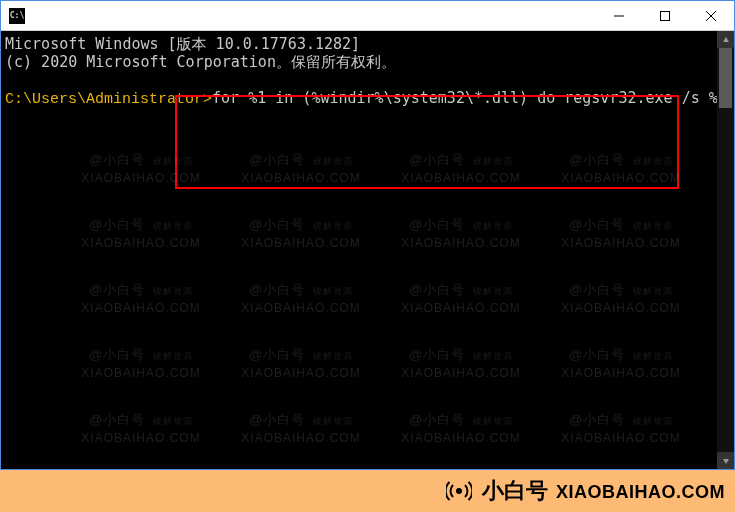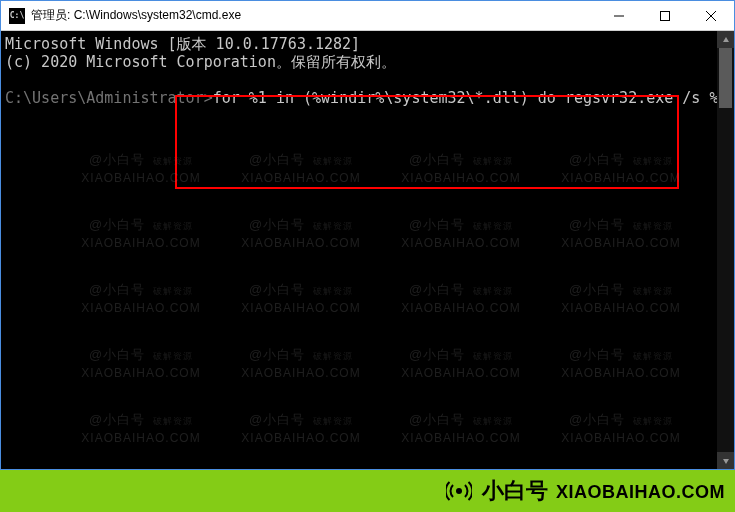--- a/index.html
+++ b/index.html
@@ -55,21 +55,21 @@
     position: relative;
     background: #000;
     overflow: hidden;
   }
   .terminal pre {
     position: absolute; left: 4px; top: 4px;
     font: 15px/18px "NSimSun","SimSun","Consolas",monospace;
     color: #c8c8c8;
     white-space: pre;
   }
-  .terminal pre .prompt-path { color:#737373; }
+  .terminal pre .prompt-path { color:#eab308;font-family:Liberation Mono, monospace; }
 
   
   .scrollbar {
     position: absolute;
     right: 0; top: 0;
     width: 17px; height: 100%;
     background: #1a1a1a;
     display: flex; flex-direction: column;
   }
   .sb-btn { height: 17px; background:#333; display:flex;align-items:center;justify-content:center;}
@@ -105,21 +105,21 @@
   }
   .wm-cell .wm-top { font-size: 13px; letter-spacing: 1px; }
   .wm-cell .wm-top .sub { font-size: 9px; opacity: .8; margin-left:8px;}
   .wm-cell .wm-bot { font-size: 12px; letter-spacing: 1px; margin-top:2px; white-space: nowrap;}
 
   
   .brand-bar {
     position: absolute;
     left: 0; bottom: 0;
     width: 735px; height: 42px;
-    background: #84cc16;
+    background: #fdba74;
     display: flex;
     align-items: center;
     justify-content: flex-end;
     padding-right: 10px;
     gap: 10px;
   }
   .brand-icon {
     width: 26px; height: 26px;
     display:flex;align-items:center;justify-content:center;
   }
@@ -130,21 +130,20 @@
 </style>
 </head>
 <body>
 
 <div class="window">
 
   <div class="titlebar">
     <div class="app-icon">
         <span>C:\</span>
       </div>
-    <div class="title-text">管理员: C:\Windows\system32\cmd.exe</div>
     <div class="win-controls">
       <div class="win-btn">
         <svg viewBox="0 0 10 10">
             <line x1="0" y1="5" x2="10" y2="5"></line>
           </svg>
       </div>
       <div class="win-btn">
         <svg viewBox="0 0 10 10">
             <rect x="0.5" y="0.5" width="9" height="9"></rect>
           </svg>

